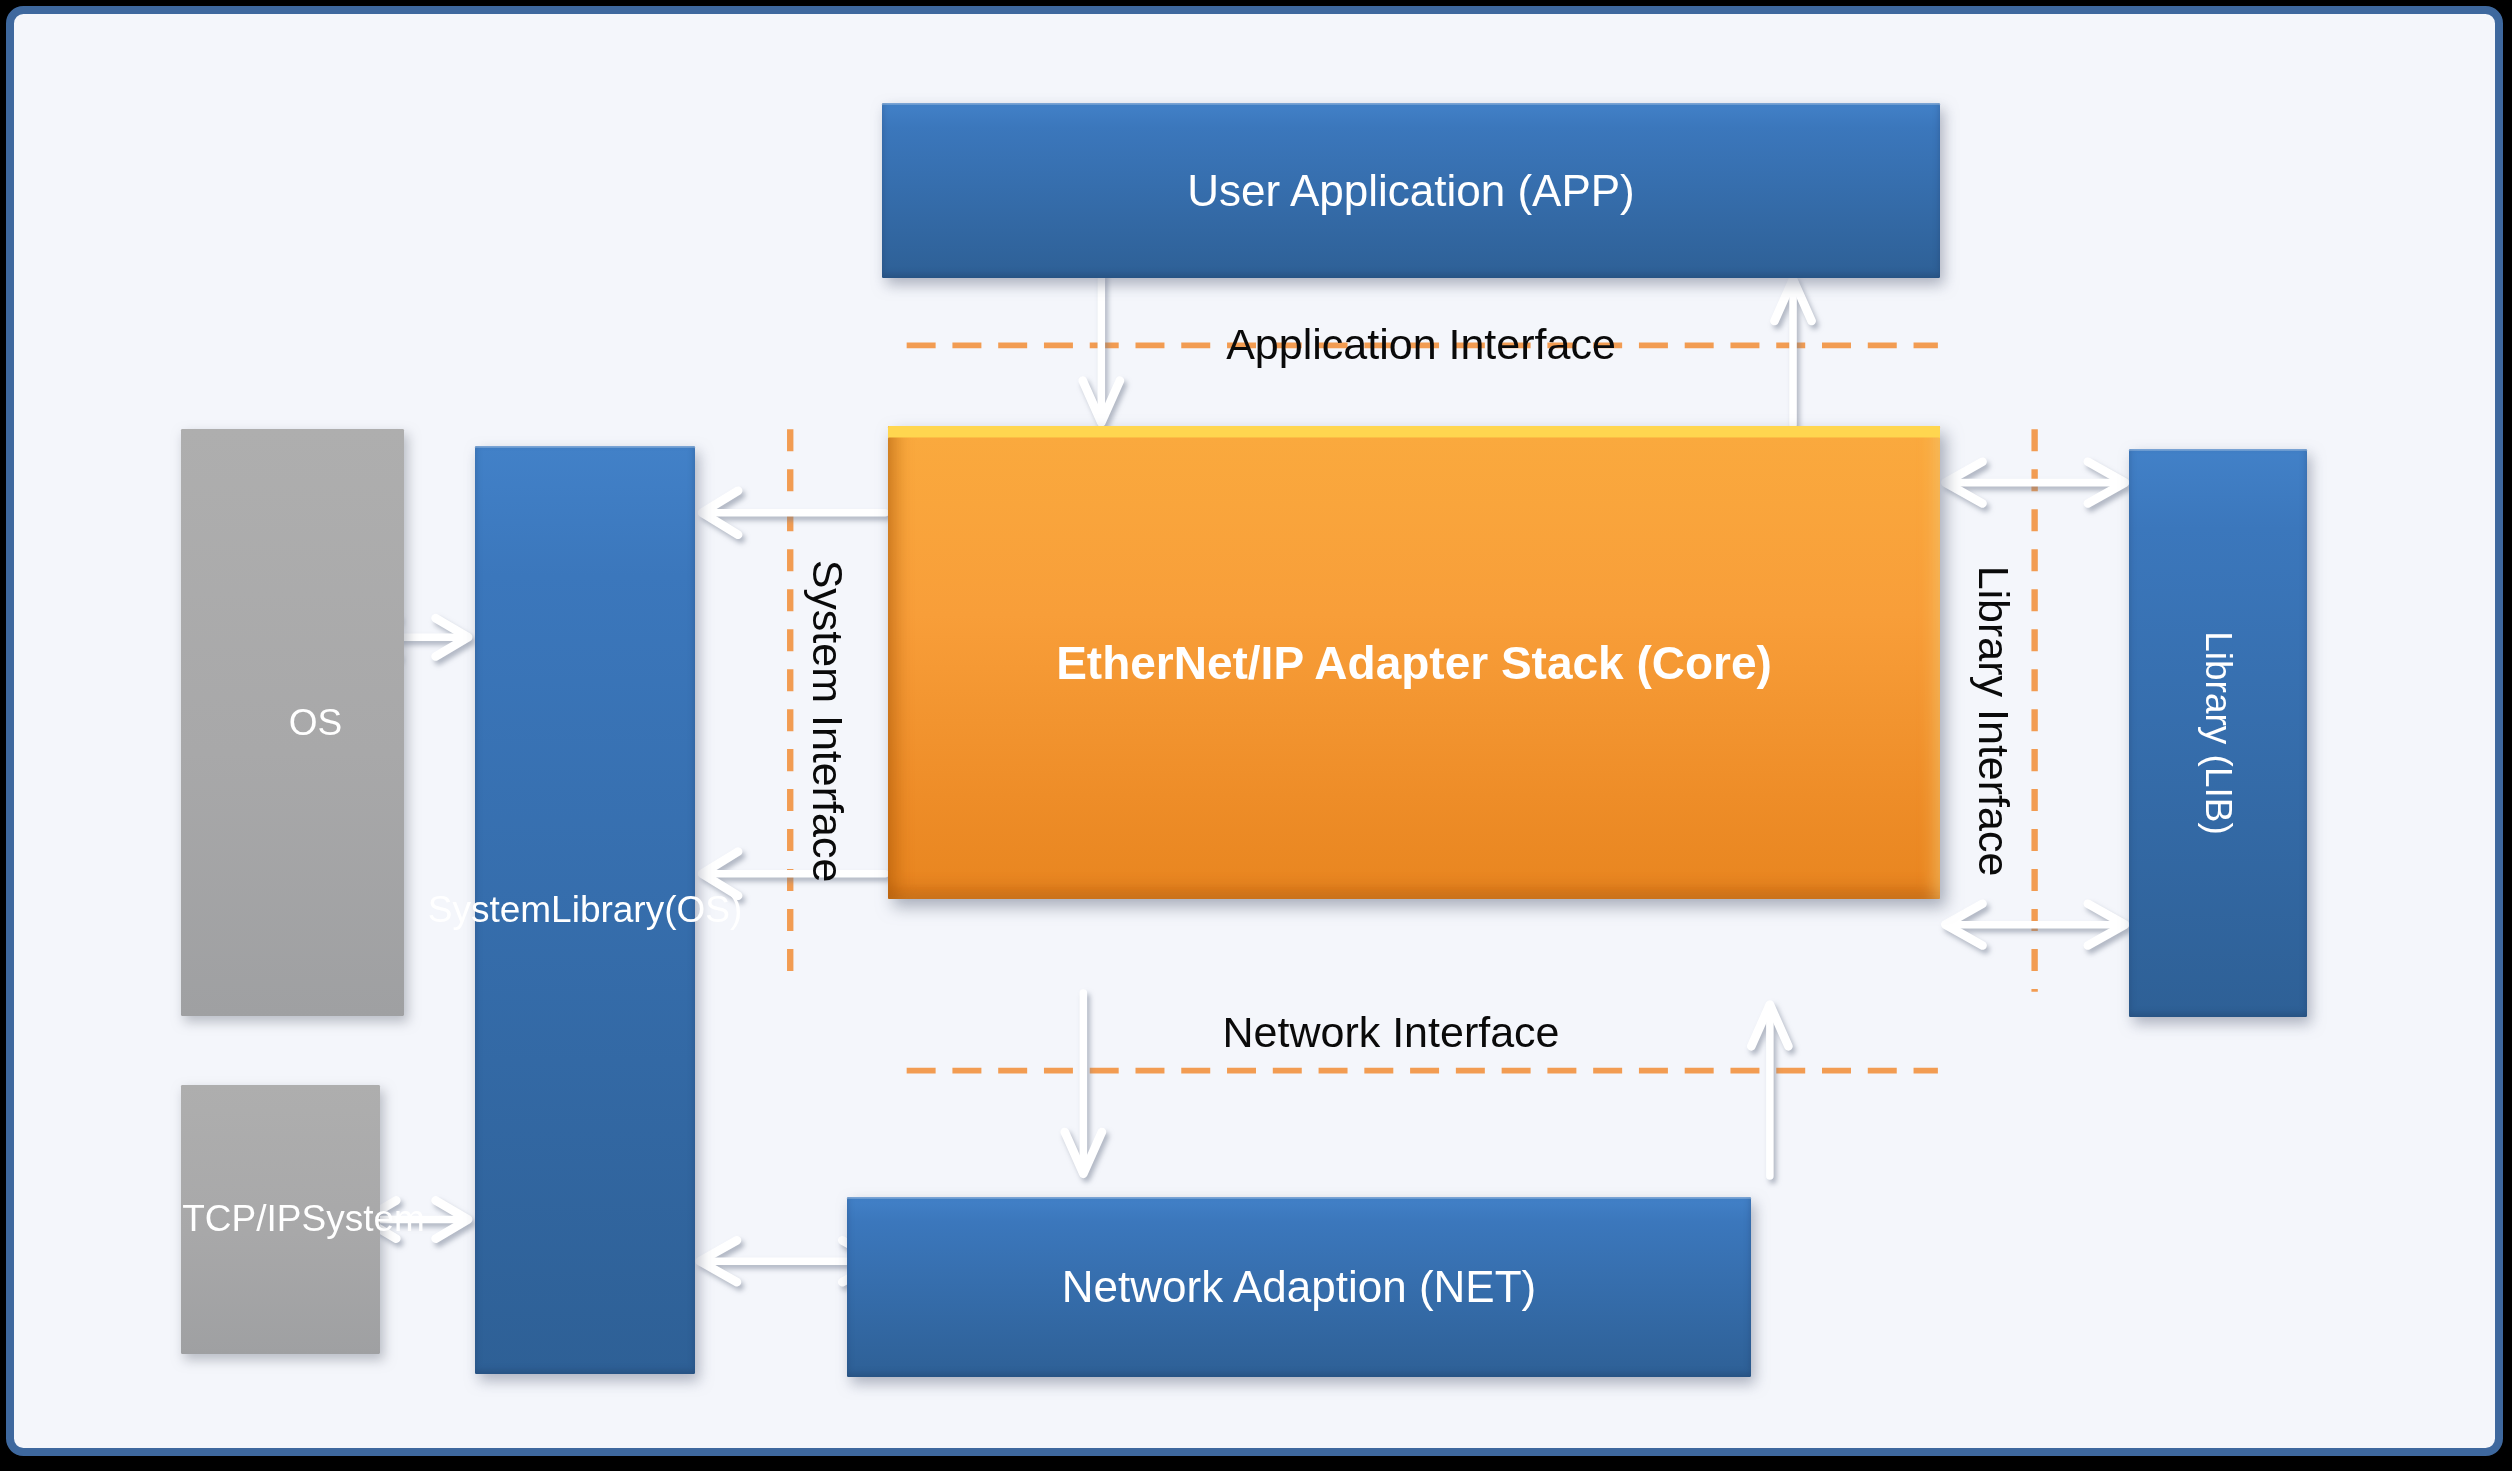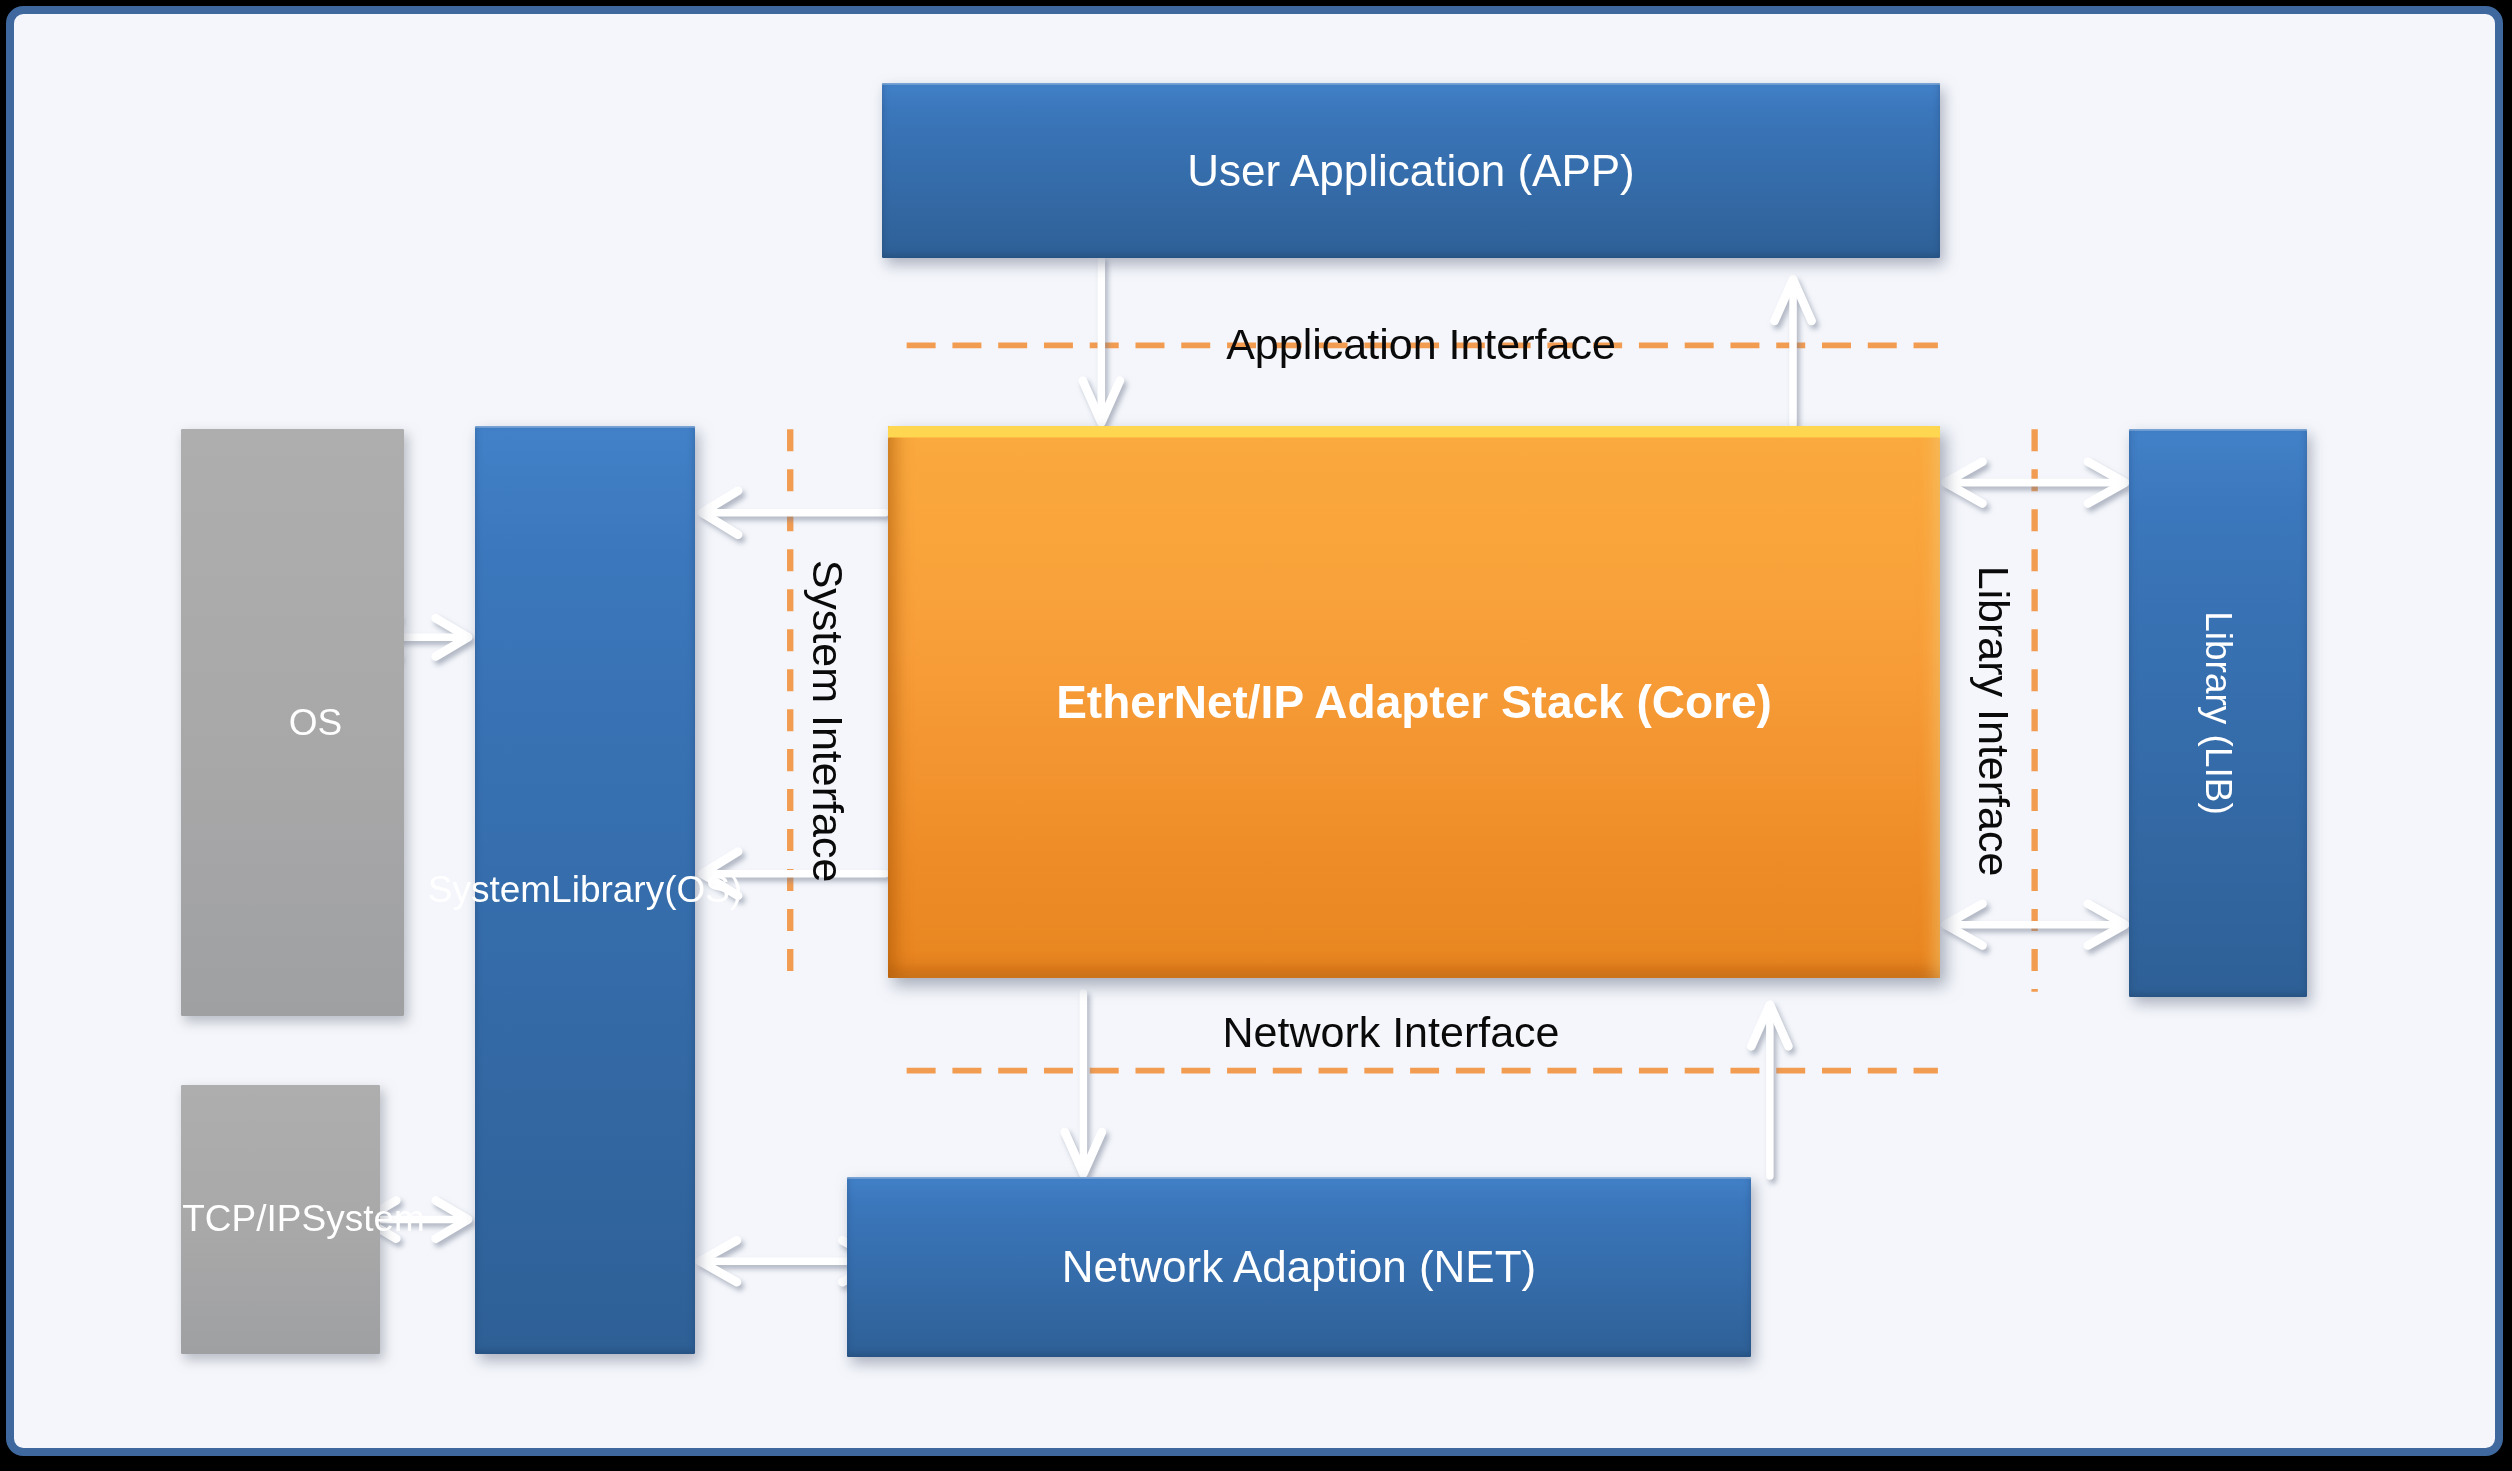--- a/index.html
+++ b/index.html
@@ -17,20 +17,21 @@
   .box{
     position:absolute;display:flex;align-items:center;justify-content:center;
     color:#fff;text-align:center;
   }
   .blue{
     background:linear-gradient(180deg,var(--blue_top,#4281C8) 0%,#3B77BC 14%,var(--blue_bottom,#2E6096) 100%);
     box-shadow:inset 0 1.7px 0.6px rgba(255,255,255,.30),
                inset 0 -2.9px 7px rgba(20,40,70,.28),
                4px 6.4px 14px rgba(118,126,145,.55);
     border-radius:1.2px;
+    margin-top:20px;
   }
   .gray{
     background:linear-gradient(180deg,#AEAEAE 0%,var(--gray_box,#A8A8A9) 55%,#9FA0A2 100%);
     box-shadow:3.5px 5.2px 11.6px rgba(128,133,146,.5);
     border-radius:1.2px;
     padding-left:46px;
   }
   .core{
     background:linear-gradient(180deg,var(--orange_top,#FAAA3E) 0%,#F89E39 40%,#EE8D28 78%,var(--orange_bottom,#E8851F) 100%);
     box-shadow:inset 0 11.6px 0 var(--orange_bevel,#FFD64F),
@@ -113,21 +114,21 @@
       <line x1="3366" y1="1596" x2="3660" y2="1596" stroke-width="13"></line>
       <polyline points="3604,1632 3668,1596 3604,1560" stroke-width="15"></polyline>
       <polyline points="3422,1632 3358,1596 3422,1560" stroke-width="15"></polyline>
     </g>
   </svg>
 
 <div class="box blue label-xl" style="left:882px;top:83px;width:1058px;height:175px;">
   <span>User Application (APP)</span>
 </div>
 
-<div class="box core core-label" style="left:888px;top:426px;width:1052px;height:552px;">
+<div class="box core core-label" style="left:888px;top:426px;width:1052px;height:473px;">
   <span>EtherNet/IP Adapter Stack (Core)</span>
 </div>
 
 <div class="box blue label-xl" style="left:847px;top:1177px;width:904px;height:180px;">
   <span>Network Adaption (NET)</span>
 </div>
 
 <div class="box blue label-md" style="left:475px;top:426px;width:220px;height:928px;">
   <div class="multiline">
     <span>System</span>

